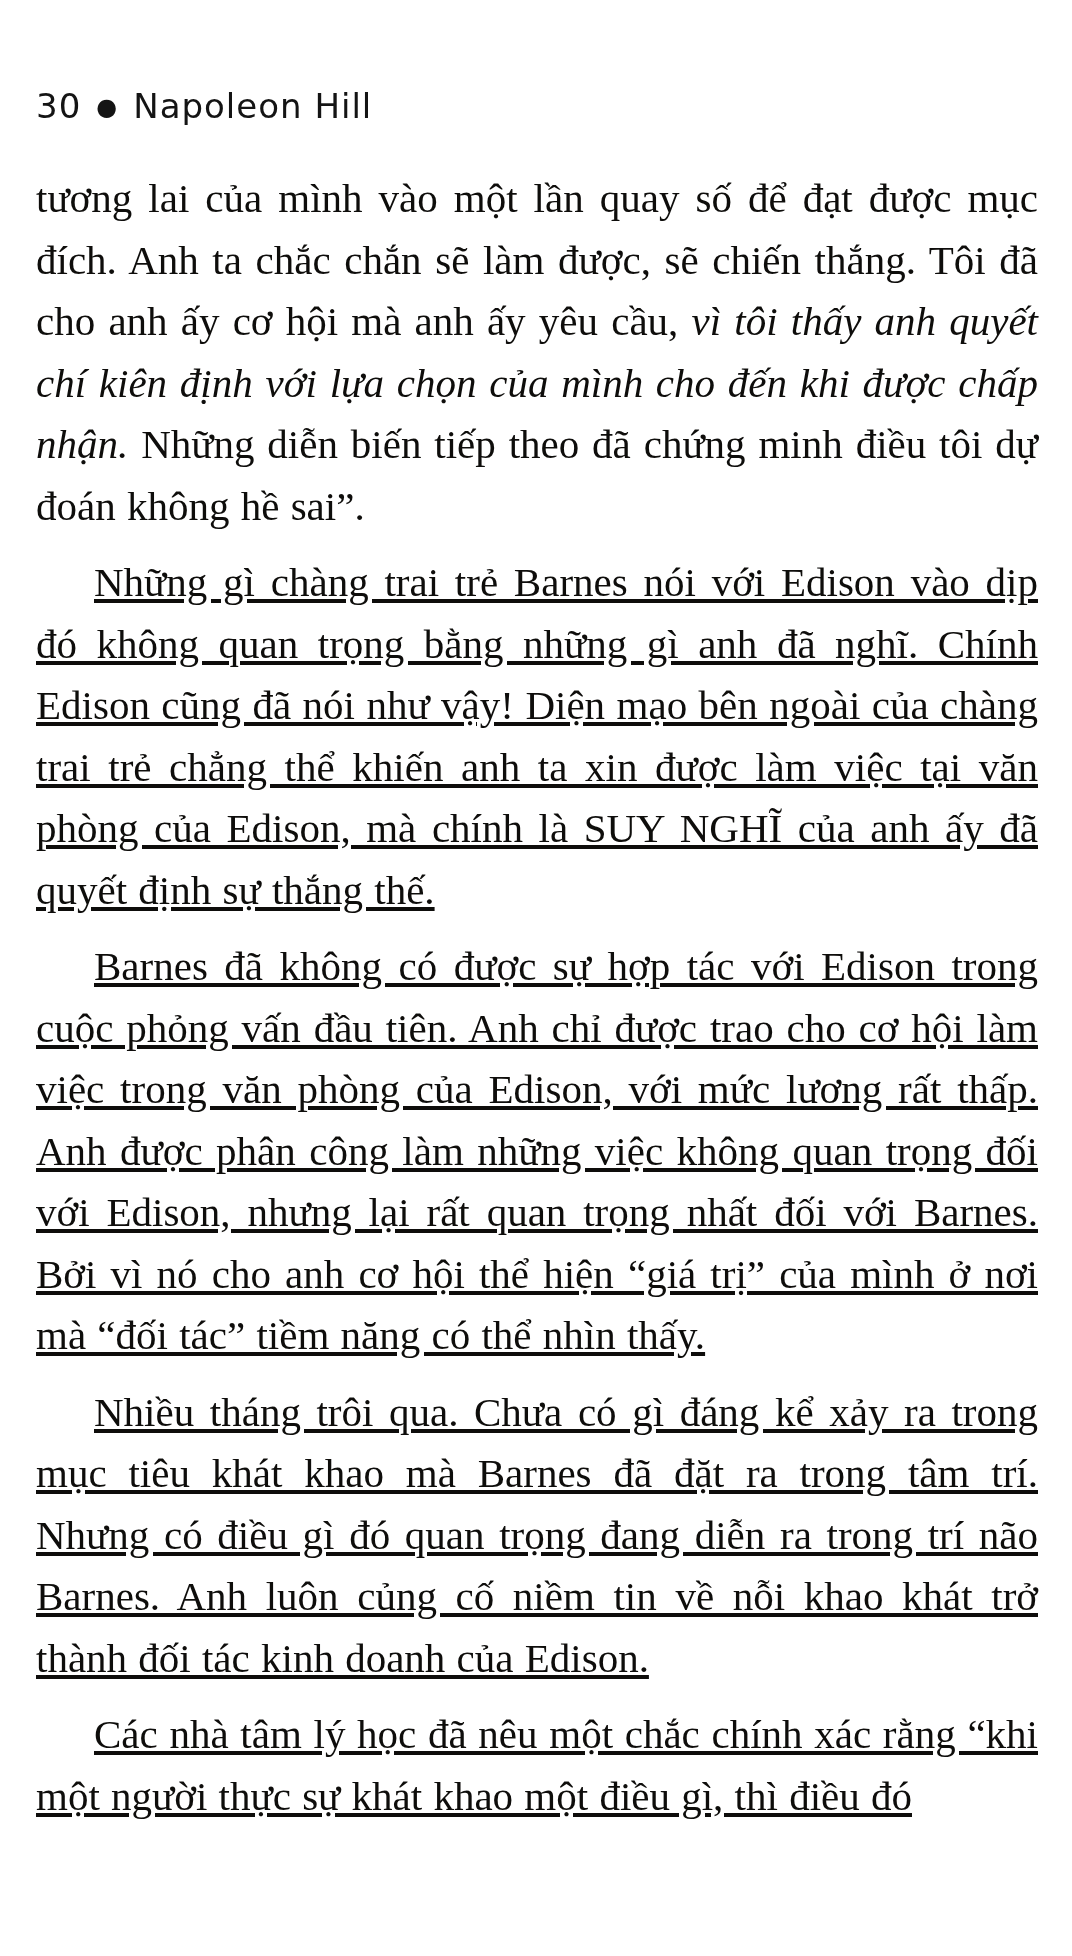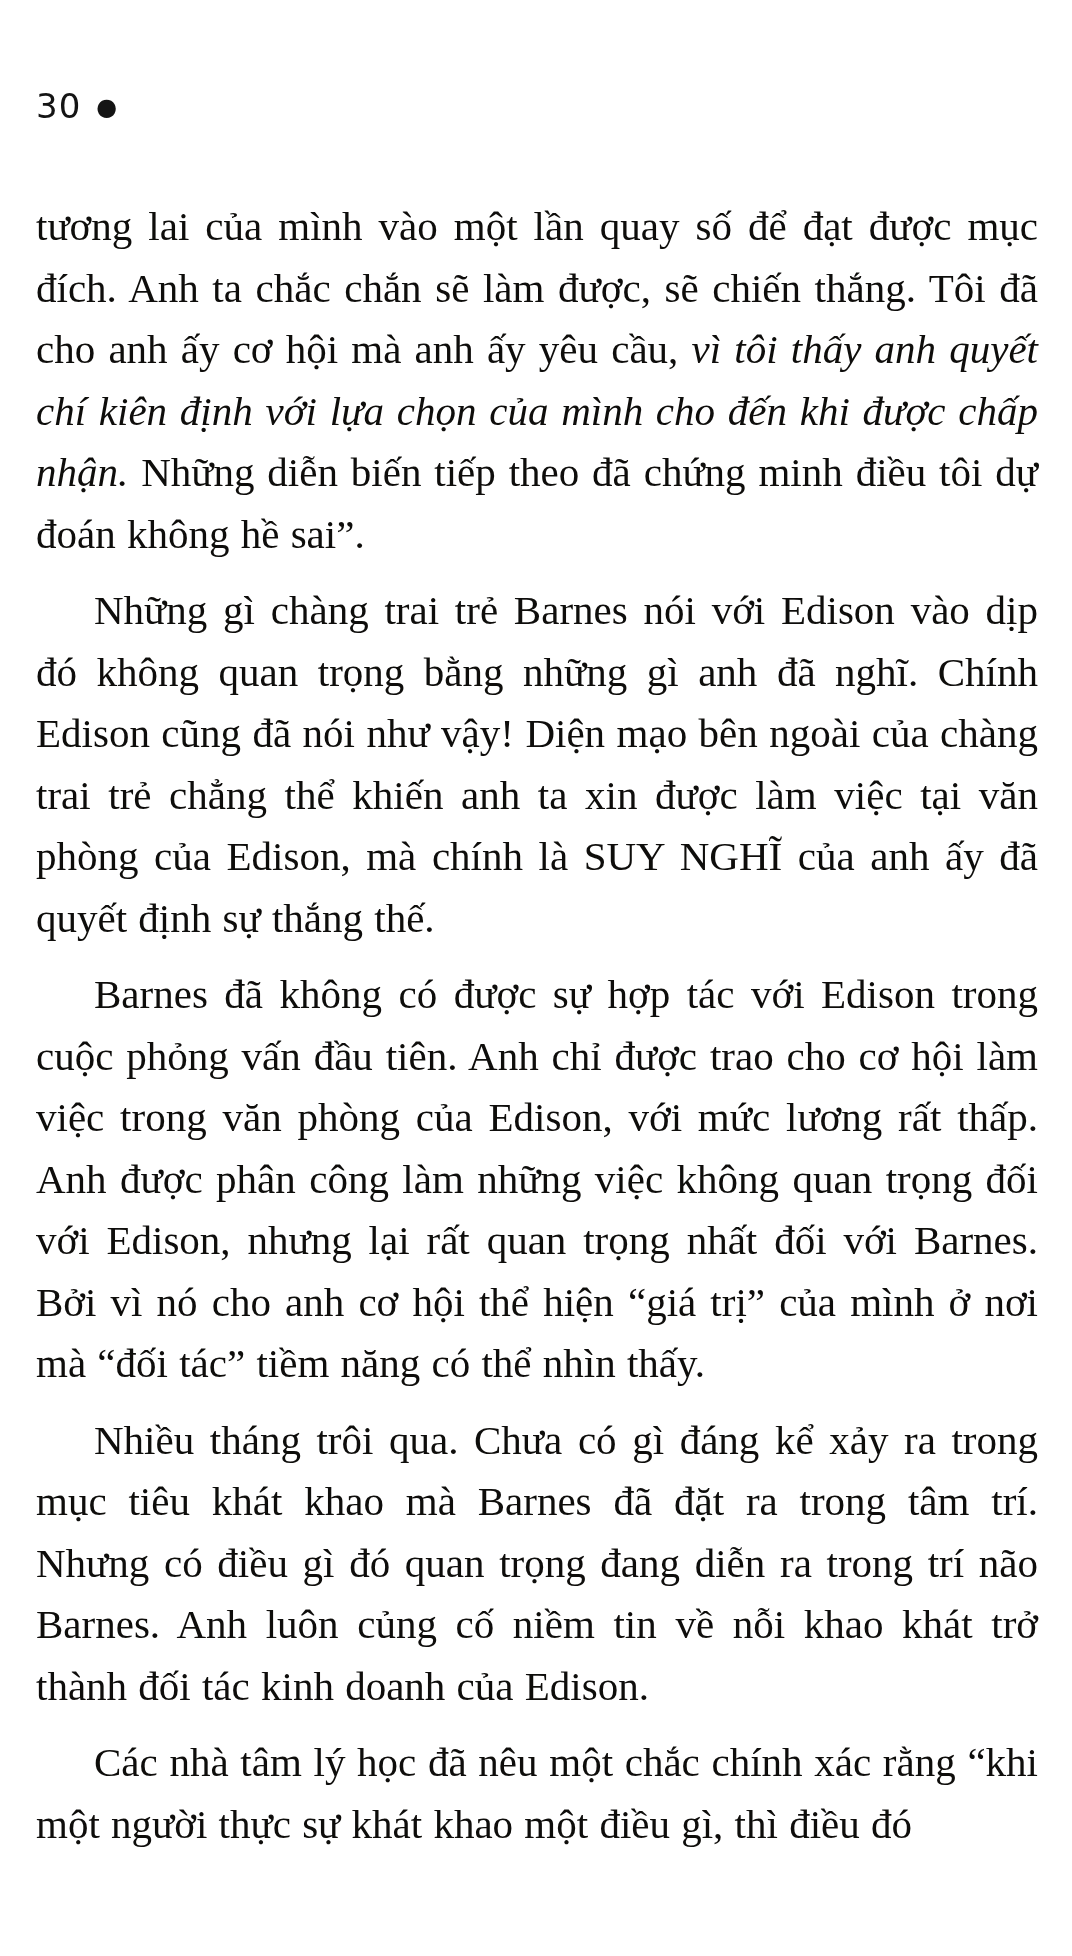--- a/index.html
+++ b/index.html
@@ -32,44 +32,46 @@
     font-weight: 500;
     letter-spacing: 1px;
     color: #141414;
   }
   .running-header .dot {
     font-size: 24px;
     line-height: 1;
     transform: translateY(1px);
   }
   .page-body {
-    margin-top: 70px;
+    margin-top: 42px;
   }
   p.body-para {
     margin: 0 0 15px 0;
     font-size: 41px;
     line-height: 1.5;
     text-align: justify;
     word-spacing: 1px;
     color: #0e0d0b;
   }
   p.body-para.indent {
     text-indent: 58px;
+    text-decoration: underline;
   }
   .it {
     font-style: italic;
   }
 </style>
 </head>
 <body>
 
 <div class="page">
   <div class="running-header">
     <span>30</span>
     <span class="dot">●</span>
+    <span>Napoleon Hill</span>
   </div>
 
   <div class="page-body">
       <p class="body-para"><span>tương lai của mình vào một lần quay số để đạt được mục đích. Anh ta chắc chắn sẽ làm được, sẽ chiến thắng. Tôi đã cho anh ấy cơ hội mà anh ấy yêu cầu, </span><span class="it">vì tôi thấy anh quyết chí kiên định với lựa chọn của mình cho đến khi được chấp nhận.</span><span> Những diễn biến tiếp theo đã chứng minh điều tôi dự đoán không hề sai”.</span></p>
       <p class="body-para indent"><span>Những gì chàng trai trẻ Barnes nói với Edison vào dịp đó không quan trọng bằng những gì anh đã nghĩ. Chính Edison cũng đã nói như vậy! Diện mạo bên ngoài của chàng trai trẻ chẳng thể khiến anh ta xin được làm việc tại văn phòng của Edison, mà chính là SUY NGHĨ của anh ấy đã quyết định sự thắng thế.</span></p>
       <p class="body-para indent"><span>Barnes đã không có được sự hợp tác với Edison trong cuộc phỏng vấn đầu tiên. Anh chỉ được trao cho cơ hội làm việc trong văn phòng của Edison, với mức lương rất thấp. Anh được phân công làm những việc không quan trọng đối với Edison, nhưng lại rất quan trọng nhất đối với Barnes. Bởi vì nó cho anh cơ hội thể hiện “giá trị” của mình ở nơi mà “đối tác” tiềm năng có thể nhìn thấy.</span></p>
       <p class="body-para indent"><span>Nhiều tháng trôi qua. Chưa có gì đáng kể xảy ra trong mục tiêu khát khao mà Barnes đã đặt ra trong tâm trí. Nhưng có điều gì đó quan trọng đang diễn ra trong trí não Barnes. Anh luôn củng cố niềm tin về nỗi khao khát trở thành đối tác kinh doanh của Edison.</span></p>
       <p class="body-para indent"><span>Các nhà tâm lý học đã nêu một chắc chính xác rằng “khi một người thực sự khát khao một điều gì, thì điều đó</span></p>
     </div>
 </div>

